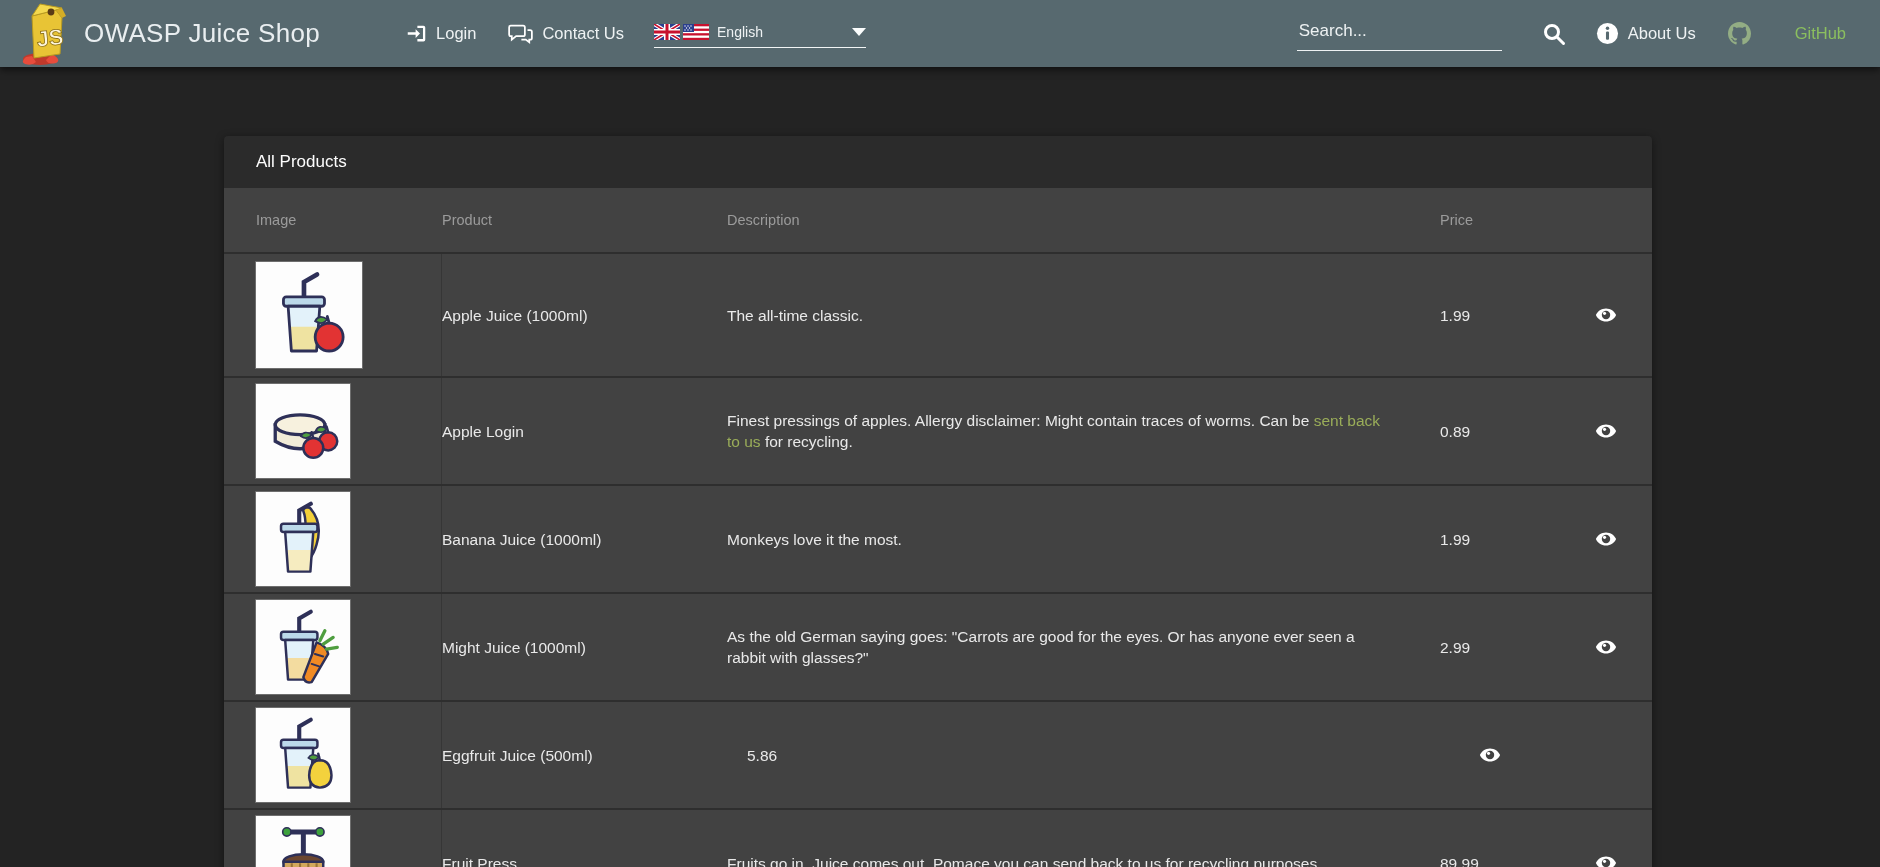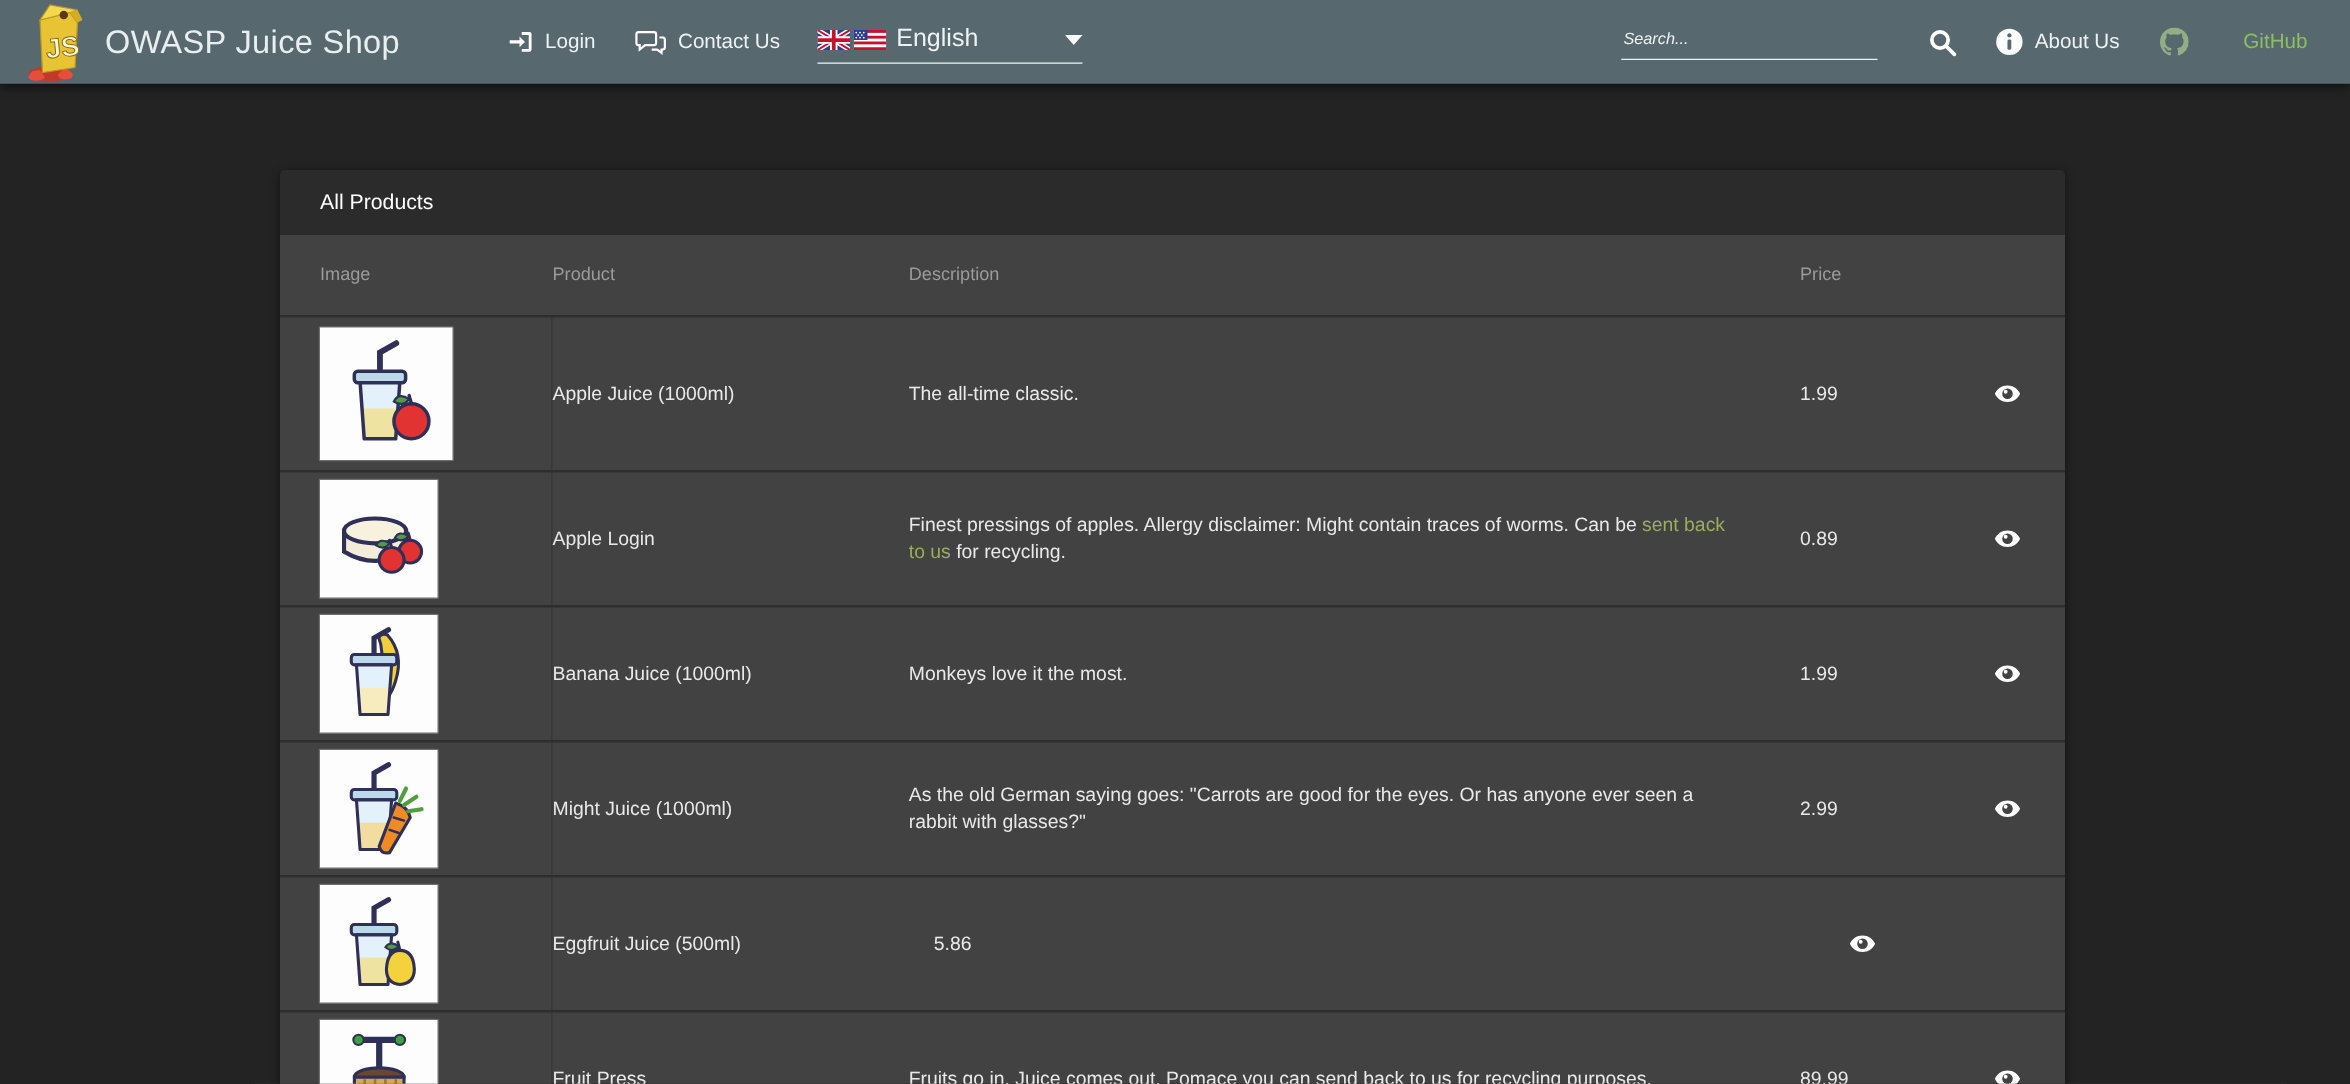--- a/index.html
+++ b/index.html
@@ -25,34 +25,34 @@
     display:flex; align-items:center; gap:9px;
     background:none; border:none; color:#eef2f3;
     font-family:inherit; font-size:16.5px; cursor:pointer;
     padding:0 16px; height:67px; white-space:nowrap;
   }
   .nav-btn svg{ flex:none; }
   .lang-select{
     display:flex; align-items:center; gap:8px;
     width:212px; margin-left:14px; padding-bottom:7px;
     border-bottom:1px solid #f2f5f5; cursor:pointer;
-    font-size:20px; position:relative; top:2px;
+    font-size:14px; position:relative; top:2px;
   }
   .lang-flags{ display:flex; gap:3px; }
   .lang-arrow{
     margin-left:auto; width:0; height:0;
     border-left:7px solid transparent; border-right:7px solid transparent;
     border-top:8px solid #fbfdfd;
   }
   .nav-spacer{ flex:1; }
   .search-box{ display:flex; flex-direction:column; margin-right:26px; }
   .search-box input{
     width:205px; background:transparent; border:none; outline:none;
     border-bottom:1px solid #eef2f3; padding:4px 2px 9px 2px;
-    font-family:inherit; font-size:13px; color:#e5e5e5;font-style:italic;
+    font-family:inherit; font-size:17px; color:#e5e5e5;
   }
   .search-box input::placeholder{ color:#eef2f3; opacity:1; }
   .icon-btn{
     background:none; border:none; cursor:pointer; color:#fff;
     padding:0 14px; height:67px; display:flex; align-items:center;
   }
   .github-btn{ color:#8bbf5f;gap:44px; }
   .github-btn .gh-label{ color:#8bbf5f; }
 
   

